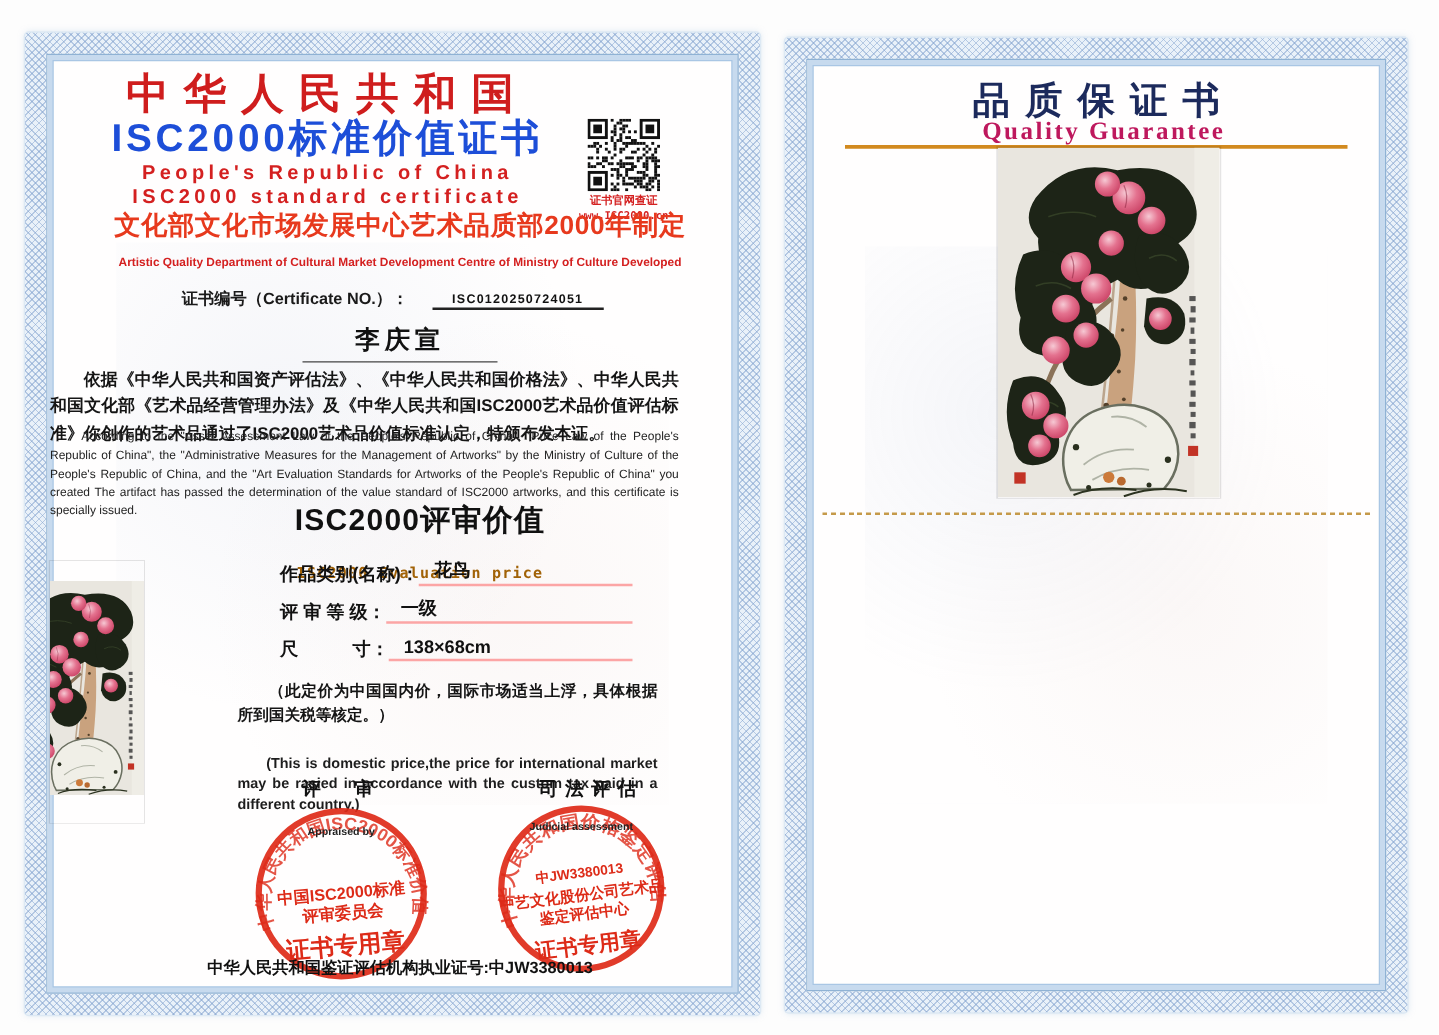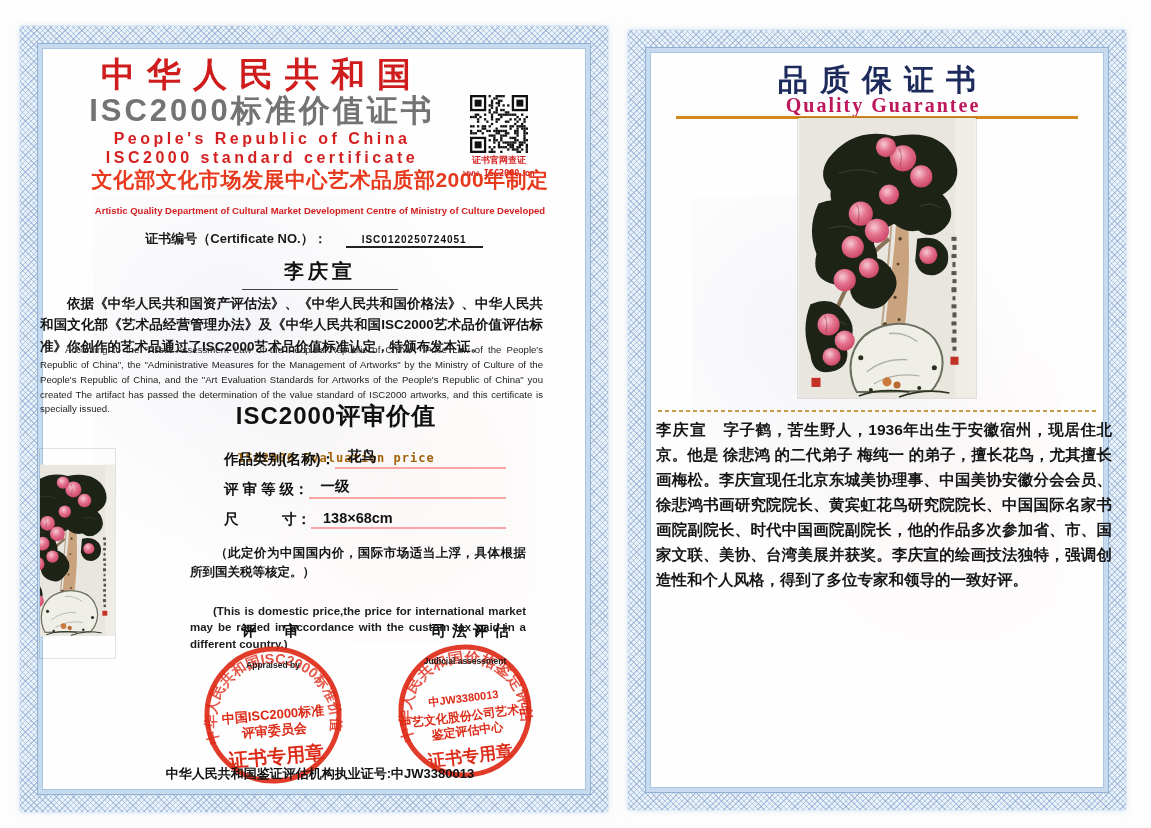--- a/index.html
+++ b/index.html
@@ -24,21 +24,21 @@
   .wm { position:absolute; left:10%; top:20%; right:10%; bottom:20%; pointer-events:none;
     background:
       radial-gradient(circle at 30% 30%, rgba(150,170,205,.10), transparent 55%),
       radial-gradient(circle at 70% 65%, rgba(205,170,160,.08), transparent 55%); }
 
   .abs { position:absolute; }
   .ctr { left:12px; right:0; text-align:center; }
 
   
   .t-cn1 { top:8px;  font-size:34px; font-weight:bold; color:#cf1d1d; letter-spacing:12px; }
-  .t-cn2 { top:46px; font-size:31px; font-weight:bold; color:#737373; letter-spacing:3px; }
+  .t-cn2 { top:46px; font-size:31px; font-weight:bold; color:#1d4ed8; letter-spacing:3px; }
   .titles { left:0; width:436px; text-align:center; }
   .t-en  { font-size:16px; font-weight:bold; color:#d42020; letter-spacing:3.5px; white-space:nowrap; }
   .t-en1 { top:86px; }
   .t-en2 { top:105px; }
   .sub-cn { top:122px; font-size:21px; font-weight:bold; color:#e7391d; letter-spacing:.5px; }
   .sub-en { top:161px; font-size:9.5px; font-weight:bold; color:#d42020; }
 
   .qr-block { left:424px; top:51px; width:74px; text-align:center; }
   .qr-block svg { display:block; margin:0 auto; }
   .qr-cap { font-size:9px; font-weight:bold; color:#d42020; line-height:11px; margin-top:2px; }
@@ -522,19 +522,16 @@
       <div class="abs gold-line"></div>
 
       <div class="abs painting-lg">
         <svg width="178" height="280" viewBox="0 0 176 278">
             <use href="#peach-painting"></use>
           </svg>
       </div>
 
       <div class="abs gold-divider"></div>
 
-      <div class="abs bio">
-        <b>李庆宣</b><span>　字子鹤，苦生野人，1936年出生于安徽宿州，现居住北京。他是 徐悲鸿 的二代弟子 梅纯一 的弟子，擅长花鸟，尤其擅长画梅松。李庆宣现任北京东城美协理事、中国美协安徽分会会员、徐悲鸿书画研究院院长、黄宾虹花鸟研究院院长、中国国际名家书画院副院长、时代中国画院副院长，他的作品多次参加省、市、国家文联、美协、台湾美展并获奖。李庆宣的绘画技法独特，强调创造性和个人风格，得到了多位专家和领导的一致好评。</span>
-      </div>
     </div>
   </div>
 
 </div>
 
 </body></html>

